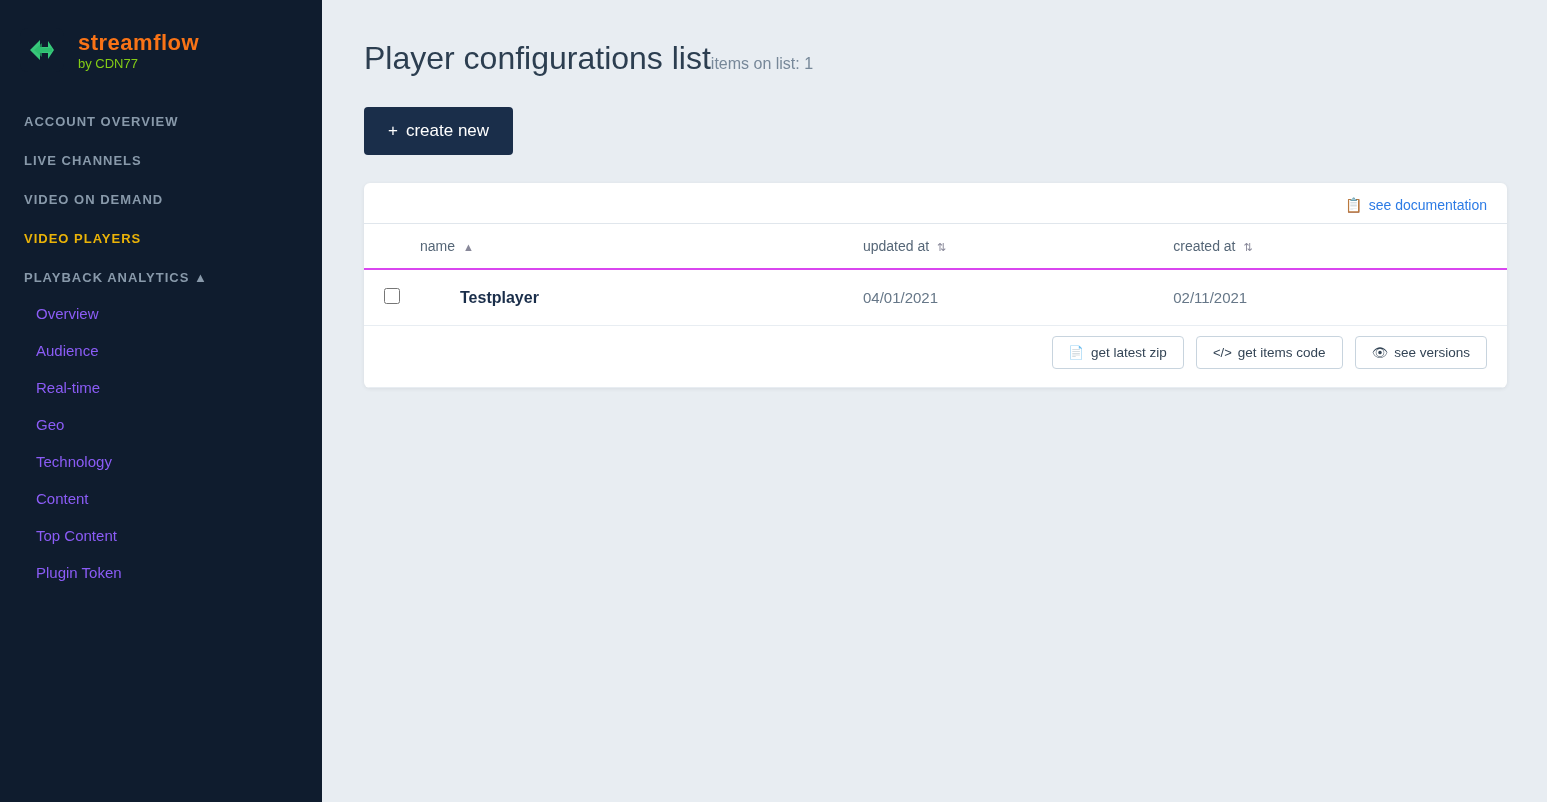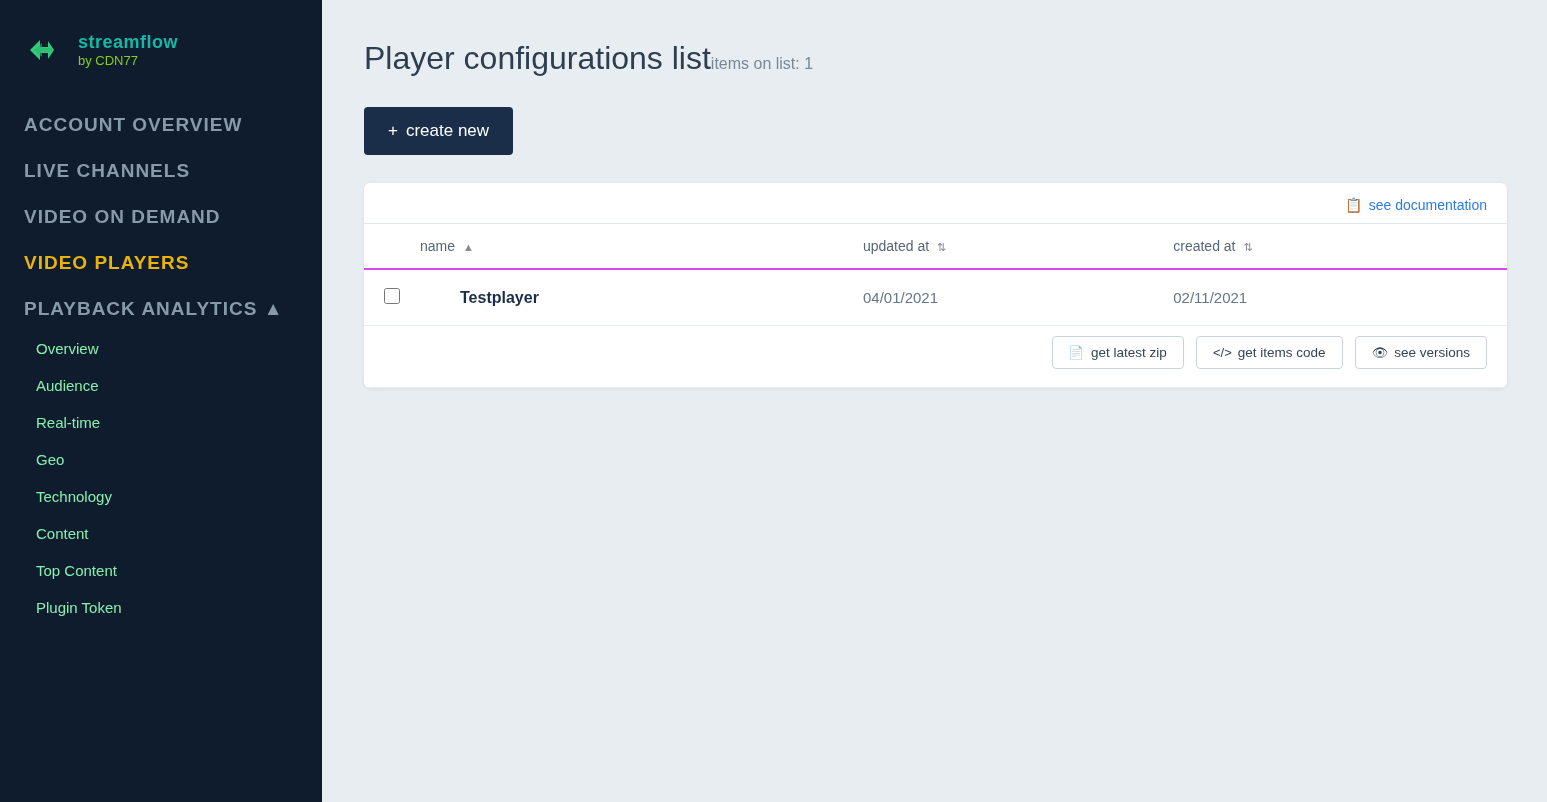--- a/index.html
+++ b/index.html
@@ -24,44 +24,44 @@
     }
     #logo-icon {
       width: 44px;
       height: 44px;
     }
     #logo-text-area {
       display: flex;
       flex-direction: column;
     }
     #logo-name {
-      font-size: 18px;
+      font-size: 22px;
       font-weight: 700;
-      color: #14b8a6;
+      color: #f97316;
       letter-spacing: 0.5px;
     }
     #logo-sub {
       font-size: 13px;
       color: #84cc16;
     }
     .nav-section {
       padding: 14px 8px 10px 24px;
-      font-size: 19px;
+      font-size: 13px;
       font-weight: 700;
       color: #8899aa;
       letter-spacing: 1px;
       cursor: pointer;
     }
     .nav-section.active {
       color: #eab308;
     }
     .nav-sub-item {
       padding: 10px 33px 10px 36px;
       font-size: 15px;
-      color: #86efac;
+      color: #8b5cf6;
       cursor: pointer;
     }
 
     
     #main {
       flex: 1;
       background: #e8edf2;
       padding: 40px 40px 40px 42px;
       overflow-y: auto;
     }

